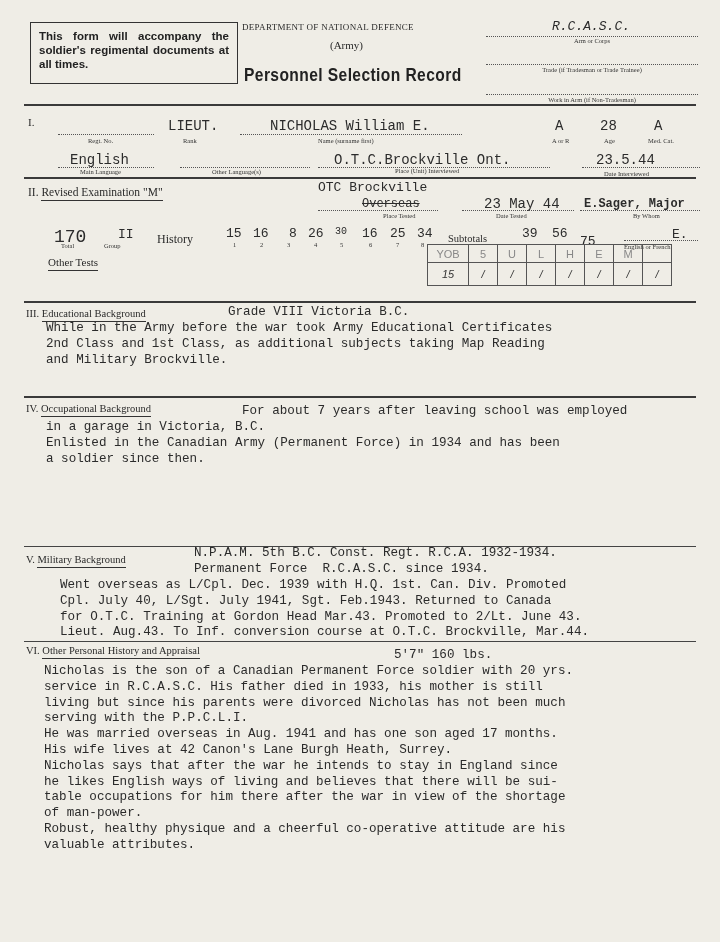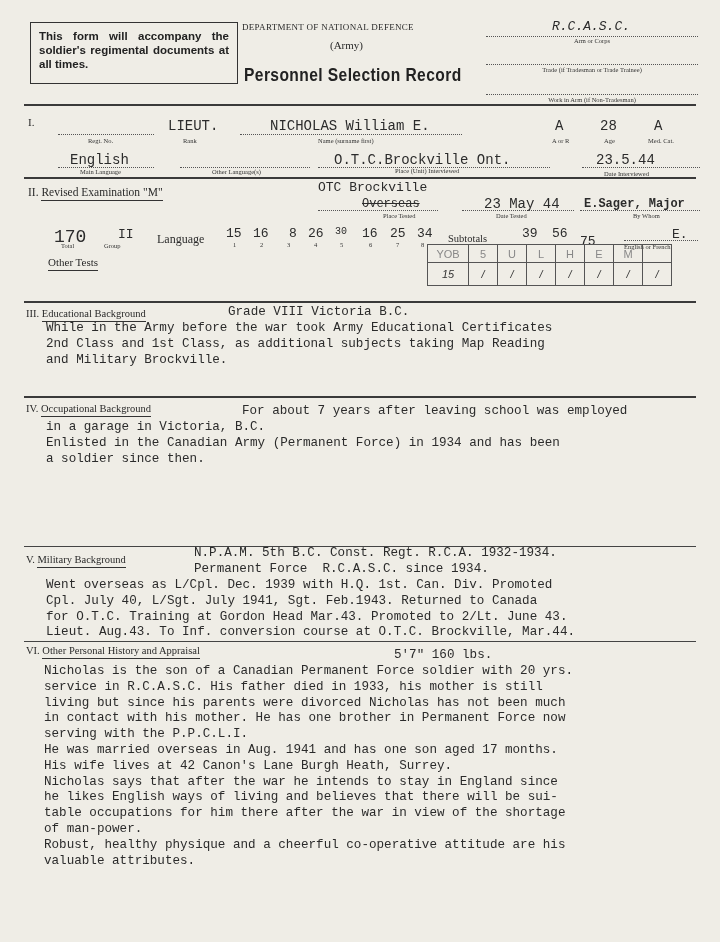--- a/index.html
+++ b/index.html
@@ -110,21 +110,21 @@
 <div class="val tiny" style="left:496px;top:212px;">Date Tested</div>
 
 <div class="field dotline" style="left:580px;top:210px;width:120px;height:0;"></div>
 <div class="val type" style="left:584px;top:197px;font-size:12px;font-weight:bold;">E.Sager, Major</div>
 <div class="val tiny" style="left:633px;top:212px;">By Whom</div>
 
 <div class="val type" style="left:54px;top:227px;font-size:18px;">170</div>
 <div class="val tiny" style="left:61px;top:242px;">Total</div>
 <div class="val type" style="left:118px;top:227px;font-size:13px;">II</div>
 <div class="val tiny" style="left:104px;top:242px;">Group</div>
-<div class="val" style="left:157px;top:232px;font-size:12px;">Language</div>
+<div class="val" style="left:157px;top:232px;font-size:12px;">History</div>
 
 <div class="val type" style="left:226px;top:226px;font-size:13px;">15</div>
 <div class="val tiny" style="left:233px;top:241px;">1</div>
 <div class="val type" style="left:253px;top:226px;font-size:13px;">16</div>
 <div class="val tiny" style="left:260px;top:241px;">2</div>
 <div class="val type" style="left:289px;top:226px;font-size:13px;">8</div>
 <div class="val tiny" style="left:287px;top:241px;">3</div>
 <div class="val type" style="left:308px;top:226px;font-size:13px;">26</div>
 <div class="val tiny" style="left:314px;top:241px;">4</div>
 <div class="val type" style="left:335px;top:226px;font-size:10px;">30</div>
@@ -201,39 +201,38 @@
 <div class="rule thin" style="top:546px;"></div>
 
 <div class="val sec-label" style="left:26px;top:554px;">
   <span>V.</span>
   <u>Military Background</u>
 </div>
 <div class="abs" style="left:194px;top:546px;">
   <div class="body-text">N.P.A.M. 5th B.C. Const. Regt. R.C.A. 1932-1934.</div>
   <div class="body-text">Permanent Force  R.C.A.S.C. since 1934.</div>
 </div>
-<div class="abs" style="left:46px;top:578px;">
+<div class="abs" style="left:60px;top:578px;">
   <div class="body-text">Went overseas as L/Cpl. Dec. 1939 with H.Q. 1st. Can. Div. Promoted</div>
   <div class="body-text">Cpl. July 40, L/Sgt. July 1941, Sgt. Feb.1943. Returned to Canada</div>
   <div class="body-text">for O.T.C. Training at Gordon Head Mar.43. Promoted to 2/Lt. June 43.</div>
   <div class="body-text">Lieut. Aug.43. To Inf. conversion course at O.T.C. Brockville, Mar.44.</div>
 </div>
 
 <div class="rule thin" style="top:641px;"></div>
 
 <div class="val sec-label" style="left:26px;top:645px;">
   <span>VI.</span>
   <u>Other Personal History and Appraisal</u>
 </div>
 <div class="val body-text" style="left:394px;top:648px;">5'7"   160 lbs.</div>
 <div class="abs" style="left:44px;top:664px;">
   <div class="body-text">Nicholas is the son of a Canadian Permanent Force soldier with 20 yrs.</div>
   <div class="body-text">service in R.C.A.S.C. His father died in 1933, his mother is still</div>
   <div class="body-text">living but since his parents were divorced Nicholas has not been much</div>
-  <div class="body-text">in contact with his mother. He has one brother in Permanent Force now</div>
   <div class="body-text">serving with the P.P.C.L.I.</div>
   <div class="body-text">He was married overseas in Aug. 1941 and has one son aged 17 months.</div>
   <div class="body-text">His wife lives at 42 Canon's Lane Burgh Heath, Surrey.</div>
   <div class="body-text">Nicholas says that after the war he intends to stay in England since</div>
   <div class="body-text">he likes English ways of living and believes that there will be sui-</div>
   <div class="body-text">table occupations for him there after the war in view of the shortage</div>
   <div class="body-text">of man-power.</div>
   <div class="body-text">Robust, healthy physique and a cheerful co-operative attitude are his</div>
   <div class="body-text">valuable attributes.</div>
 </div>

